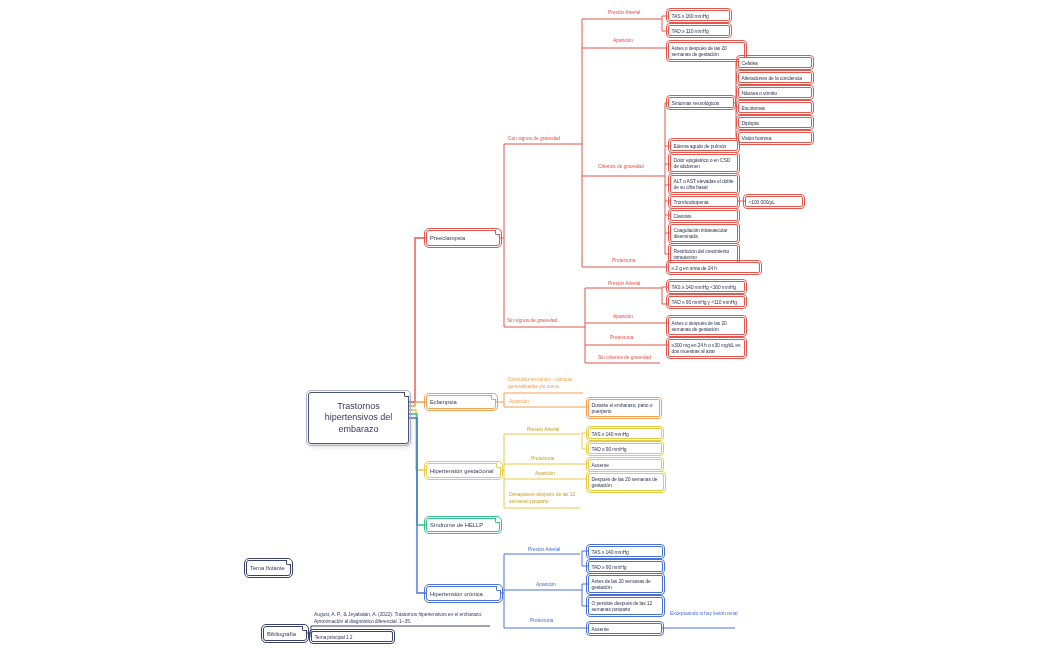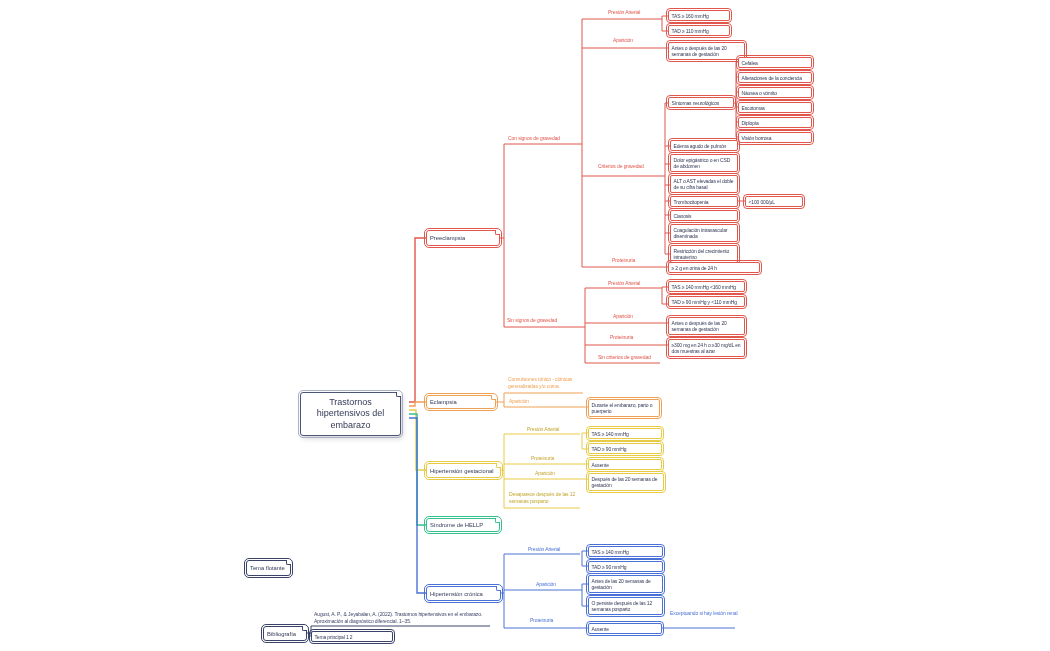--- a/index.html
+++ b/index.html
@@ -97,21 +97,21 @@
     M588,584 L582,584 L582,606 L588,606
     M504,628 L588,628
     M662,628 L735,628"></path>
 
   <path stroke="#3b4468" stroke-width="1" d="
     M307,633 L311,633
     M311,626 L311,637
     M311,626 L490,626"></path>
 </svg>
 
-<div class="topic navy root" style="left:300px;top:392px;width:101px;height:44px">Trastornos hipertensivos del embarazo</div>
+<div class="topic navy root" style="left:308px;top:392px;width:101px;height:52px">Trastornos hipertensivos del embarazo</div>
 
 <div class="topic red" style="left:426px;top:230px;width:74px;height:16px">Preeclampsia</div>
 <div class="topic orange" style="left:426px;top:395px;width:70px;height:14px">Eclampsia</div>
 <div class="topic yellow" style="left:426px;top:463px;width:75px;height:15px">Hipertensión gestacional</div>
 <div class="topic green" style="left:426px;top:518px;width:74px;height:14px">Síndrome de HELLP</div>
 <div class="topic blue" style="left:426px;top:586px;width:75px;height:15px">Hipertensión crónica</div>
 
 <div class="lbl red" style="left:508px;top:135px;width:80px">Con signos de gravedad</div>
 <div class="lbl red" style="left:608px;top:9px;width:50px">Presión Arterial</div>
 <div class="box red" style="left:668px;top:10px;width:62px">TAS ≥ 160 mmHg</div>

